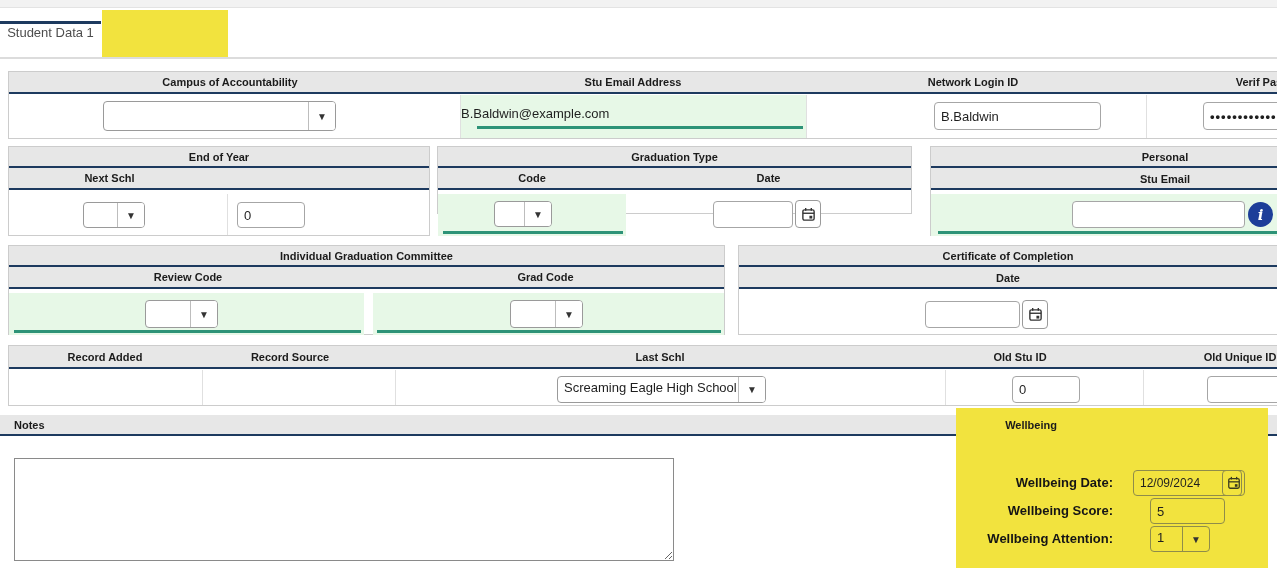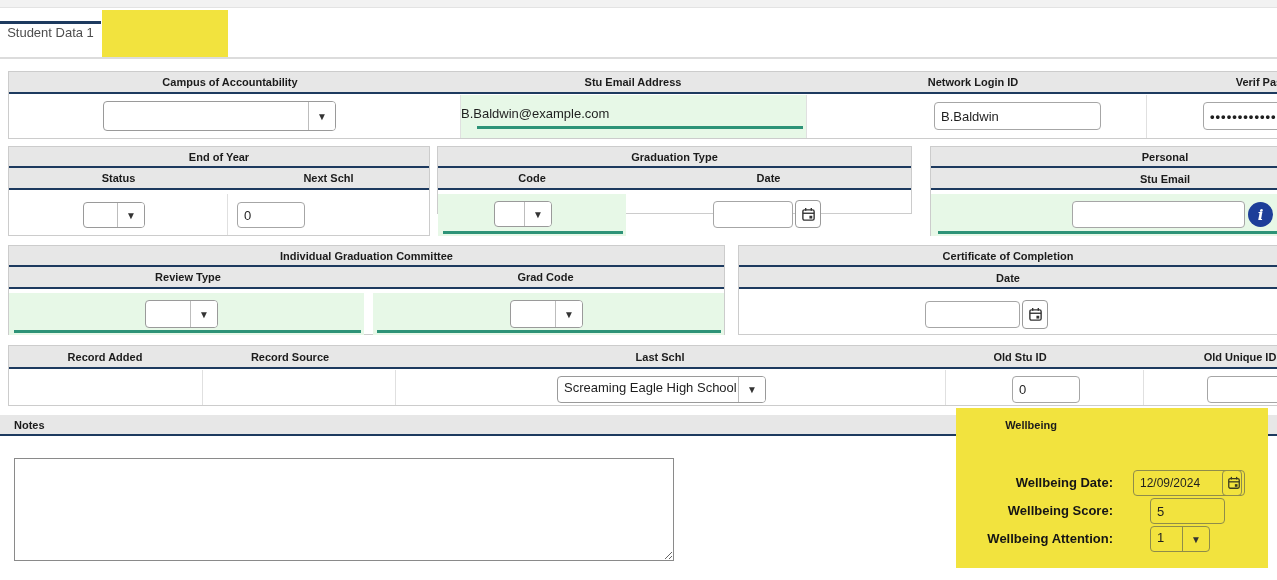--- a/index.html
+++ b/index.html
@@ -71,21 +71,20 @@
     <div class="arw">▼</div>
   </div>
   <input class="inp" style="left: 910px; top: 102px; width: 167px; height: 28px; margin-left: 24px;" value="B.Baldwin">
   <input class="inp" style="left: 1203px; top: 102px; width: 140px; height: 28px; font-weight: 700; letter-spacing: 1px;" value="••••••••••••">
 
   <div class="abs section" style="left:8px; top:146px; width:422px; height:90px;">
     <div class="bar" style="height:21px;">
       <div class="hlabel">End of Year</div>
     </div>
     <div class="bar" style="height:22px; display:flex;">
-      <div class="hlabel" style="width:219px;">Status</div>
       <div class="hlabel" style="width:201px;text-align:center;">Next Schl</div>
     </div>
   </div>
   <div class="abs vdiv" style="left:227px; top:194px; height:41px;"></div>
   <div class="sel" style="left:83px; top:202px; width:62px; height:26px;">
     <div class="val"></div>
     <div class="arw">▼</div>
   </div>
   <input class="inp" style="left: 237px; top: 202px; width: 68px; height: 26px;" value="0">
 
@@ -126,21 +125,21 @@
   <div class="abs hlabel" style="left:1020px; top:147px; width:290px;">Personal</div>
   <div class="abs hlabel" style="left:1020px; top:169px; width:290px;">Stu Email</div>
   <input class="inp" style="left: 1072px; top: 201px; width: 173px; height: 27px;" value="">
   <div class="info-btn" style="left:1248px; top:202px;">i</div>
 
   <div class="abs section" style="left:8px; top:245px; width:717px; height:90px;">
     <div class="bar" style="height:21px;">
       <div class="hlabel">Individual Graduation Committee</div>
     </div>
     <div class="bar" style="height:22px; display:flex;">
-      <div class="hlabel" style="width:358px;">Review Type</div>
+      <div class="hlabel" style="width:358px;">Review Code</div>
       <div class="hlabel" style="width:357px;">Grad Code</div>
     </div>
     <div class="greencell" style="position:absolute; left:0; top:47px; width:355px; height:42px;">
       <div class="abs teal" style="left:5px; top:37px; width:347px;"></div>
     </div>
     <div class="greencell" style="position:absolute; left:364px; top:47px; width:351px; height:42px;">
       <div class="abs teal" style="left:4px; top:37px; width:344px;"></div>
     </div>
   </div>
   <div class="sel" style="left:145px; top:300px; width:73px; height:28px;">

